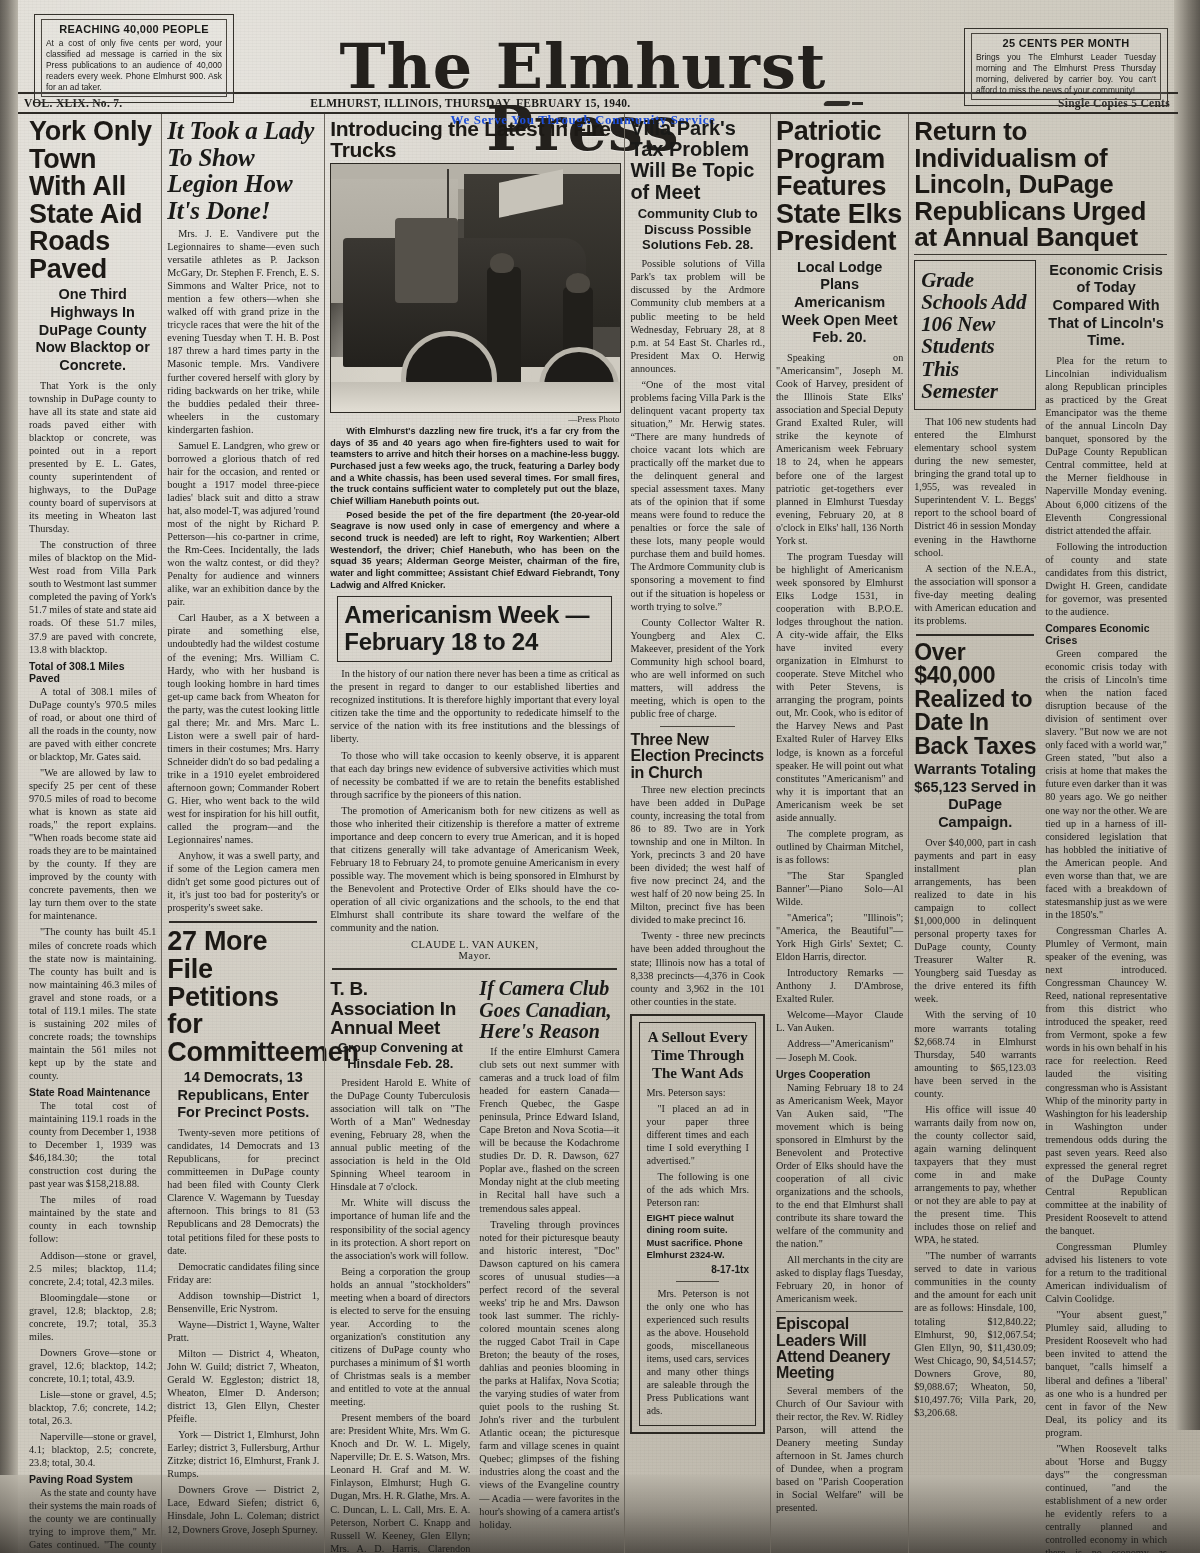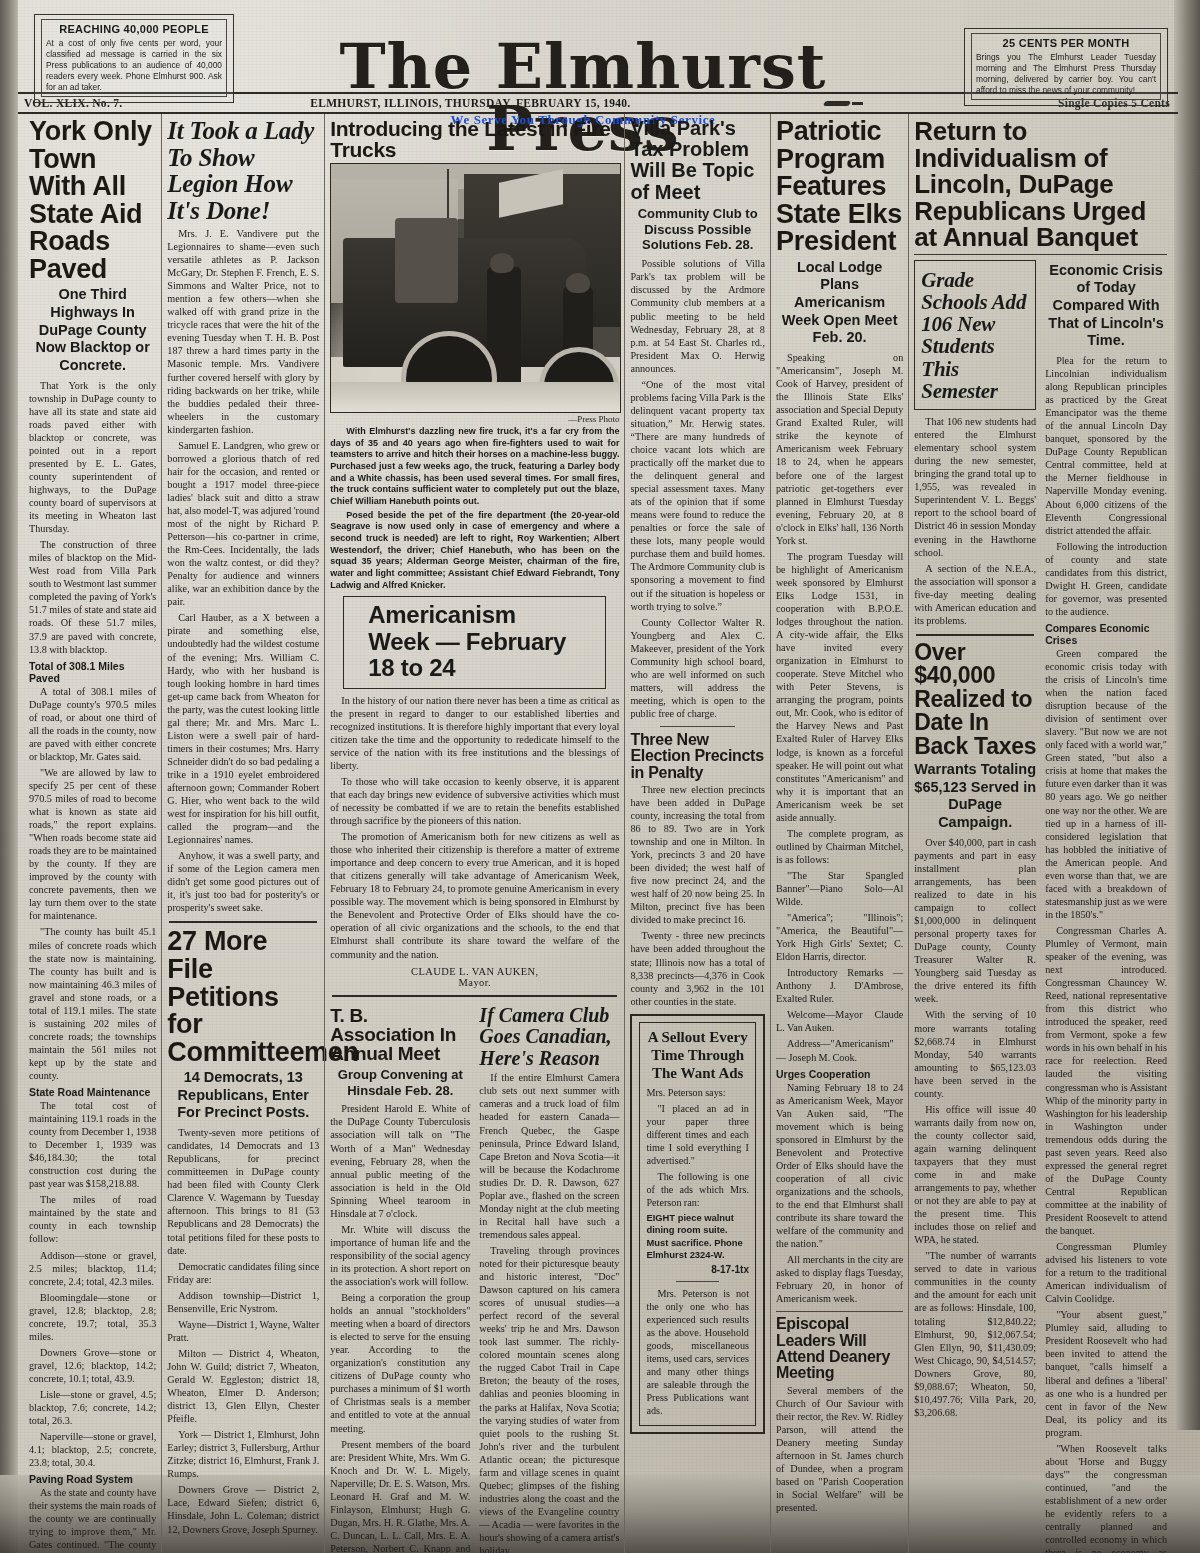--- a/index.html
+++ b/index.html
@@ -135,21 +135,21 @@
   .ph-w2{left:72%;width:70px;height:70px;}
   .ph-man1,.ph-man2{position:absolute;bottom:2%;background:#211f1b;border-radius:5px 5px 0 0;}
   .ph-man1{left:54%;width:34px;height:140px;}
   .ph-man2{left:80%;width:30px;height:120px;}
   .ph-head{position:absolute;top:-14px;left:3px;width:24px;height:20px;
     background:#4c4841;border-radius:50% 50% 40% 40%;}
   .ph-snow{position:absolute;left:0;bottom:0;width:100%;height:12%;
     background:linear-gradient(0deg,#e2ded4,#c3bfb5);}
 
   
-  .box{border:1.5px solid #2e2b26;padding:5px 24px 6px;margin:5px 13px;}
+  .box{border:1.5px solid #2e2b26;padding:5px 6px 6px;margin:5px 7px;}
   .box-hd{font-family:"Liberation Sans",sans-serif;font-weight:bold;font-size:24px;
     line-height:1.1;letter-spacing:-.3px;}
   .adbox{border:2px solid #2b2822;padding:6px 7px;margin:6px 0;}
   .adbox-in{border:1px solid #2b2822;padding:5px 6px;}
   .ad-hd{font-family:"Liberation Serif",serif;font-weight:bold;font-size:15px;
     text-align:center;line-height:1.2;margin-bottom:4px;}
   .ad-em{font-family:"Liberation Sans",sans-serif;font-weight:bold;font-size:9.4px;
     line-height:1.3;margin:3px 0;}
   .ad-code{text-align:right;font-family:"Liberation Sans",sans-serif;
     font-weight:bold;font-size:10px;margin-top:2px;}
@@ -294,21 +294,21 @@
 
     <div class="col" style="width:148px">
 
       <div style="font-family:'Liberation Sans',sans-serif;font-weight:bold;font-size:20px;line-height:1.06;margin:4px 0 2px;" id="vp-head">Villa Park's Tax Problem Will Be Topic of Meet</div>
       <div class="deck" id="vp-deck">Community Club to Discuss Possible Solutions Feb. 28.</div>
       <p class="bd" id="vp-p0">Possible solutions of Villa Park's tax problem will be discussed by the Ardmore Community club members at a public meeting to be held Wednesday, February 28, at 8 p.m. at 54 East St. Charles rd., President Max O. Herwig announces.</p>
       <p class="bd" id="vp-p1">“One of the most vital problems facing Villa Park is the delinquent vacant property tax situation,” Mr. Herwig states. “There are many hundreds of choice vacant lots which are practically off the market due to the delinquent general and special assessment taxes. Many ats of the opinion that if some means were found to reduce the penalties or force the sale of these lots, many people would purchase them and build homes. The Ardmore Community club is sponsoring a movement to find out if the situation is hopeless or worth trying to solve.”</p>
       <p class="bd" id="vp-p2">County Collector Walter R. Youngberg and Alex C. Makeever, president of the York Community high school board, who are well informed on such matters, will address the meeting, which is open to the public free of charge.</p>
 
       <div class="hr-sq"></div>
-      <h1 class="hd hd-s">Three New Election Precincts in Penalty</h1>
+      <h1 class="hd hd-s">Three New Election Precincts in Church</h1>
       <p class="bd">Three new election precincts have been added in DuPage county, increasing the total from 86 to 89.  Two are in York township and one in Milton.  In York, precincts 3 and 20 have been divided; the west half of five now precinct 24, and the west half of 20 now being 25.  In Milton, precinct five has been divided to make precinct 16.</p>
       <p class="bd">Twenty - three new precincts have been added throughout the state; Illinois now has a total of 8,338 precincts—4,376 in Cook county and 3,962 in the 101 other counties in the state.</p>
 
       <div class="adbox">
         <div class="adbox-in">
           <div class="ad-hd">A Sellout Every Time Through The Want Ads</div>
           <p class="bd small noin">Mrs. Peterson says:</p>
           <p class="bd small">"I placed an ad in your paper three different times and each time I sold everything I advertised."</p>
           <p class="bd small">The following is one of the ads which Mrs. Peterson ran:</p>
           <div class="ad-em">EIGHT piece walnut dining room suite. Must sacrifice. Phone Elmhurst 2324-W.</div>
@@ -350,21 +350,21 @@
           <div style="border:1.5px solid #2e2b26;padding:4px 6px;margin-bottom:5px;">
             <h1 class="hd-ital" style="font-size:21px">Grade Schools Add 106 New Students This Semester</h1>
           </div>
           <p class="bd">That 106 new students had entered the Elmhurst elementary school system during the new semester, bringing the grand total up to 1,955, was revealed in Superintendent V. L. Beggs' report to the school board of District 46 in session Monday evening in the Hawthorne school.</p>
           <p class="bd">A section of the N.E.A., the association will sponsor a five-day meeting dealing with American education and its problems.</p>
 
           <div class="hr-d"></div>
           <h1 class="hd hd-l">Over $40,000 Realized to Date In Back Taxes</h1>
           <div class="deck deck-l">Warrants Totaling $65,123 Served in DuPage Campaign.</div>
           <p class="bd">Over $40,000, part in cash payments and part in easy installment plan arrangements, has been realized to date in his campaign to collect $1,000,000 in delinquent personal property taxes for DuPage county, County Treasurer Walter R. Youngberg said Tuesday as the drive entered its fifth week.</p>
-          <p class="bd">With the serving of 10 more warrants totaling $2,668.74 in Elmhurst Monday, 540 warrants amounting to $65,123.03 have been served in the county.</p>
+          <p class="bd">With the serving of 10 more warrants totaling $2,668.74 in Elmhurst Thursday, 540 warrants amounting to $65,123.03 have been served in the county.</p>
           <p class="bd">His office will issue 40 warrants daily from now on, the county collector said, again warning delinquent taxpayers that they must come in and make arrangements to pay, whether or not they are able to pay at the present time.  This includes those on relief and WPA, he stated.</p>
           <p class="bd">"The number of warrants served to date in various communities in the county and the amount for each unit are as follows: Hinsdale, 100, totaling $12,840.22; Elmhurst, 90, $12,067.54; Glen Ellyn, 90, $11,430.09; West Chicago, 90, $4,514.57; Downers Grove, 80, $9,088.67; Wheaton, 50, $10,497.76; Villa Park, 20, $3,206.68.</p>
 
         </div>
         <div>
           <div class="deck deck-l" style="margin-top:2px">Economic Crisis of Today Compared With That of Lincoln's Time.</div>
           <p class="bd">Plea for the return to Lincolnian individualism along Republican principles as practiced by the Great Emancipator was the theme of the annual Lincoln Day banquet, sponsored by the DuPage County Republican Central committee, held at the Merner fieldhouse in Naperville Monday evening.  About 6,000 citizens of the Eleventh Congressional district attended the affair.</p>
           <p class="bd">Following the introduction of county and state candidates from this district, Dwight H. Green, candidate for governor, was presented to the audience.</p>
           <div class="subhd">Compares Economic Crises</div>
           <p class="bd">Green compared the economic crisis today with the crisis of Lincoln's time when the nation faced disruption because of the division of sentiment over slavery.  "But now we are not only faced with a world war," Green stated, "but also a crisis at home that makes the future even darker than it was 80 years ago.  We go neither one way nor the other.  We are tied up in a harness of ill-considered legislation that has hobbled the initiative of the American people.  And even worse than that, we are faced with a breakdown of statesmanship just as we were in the 1850's."</p>

